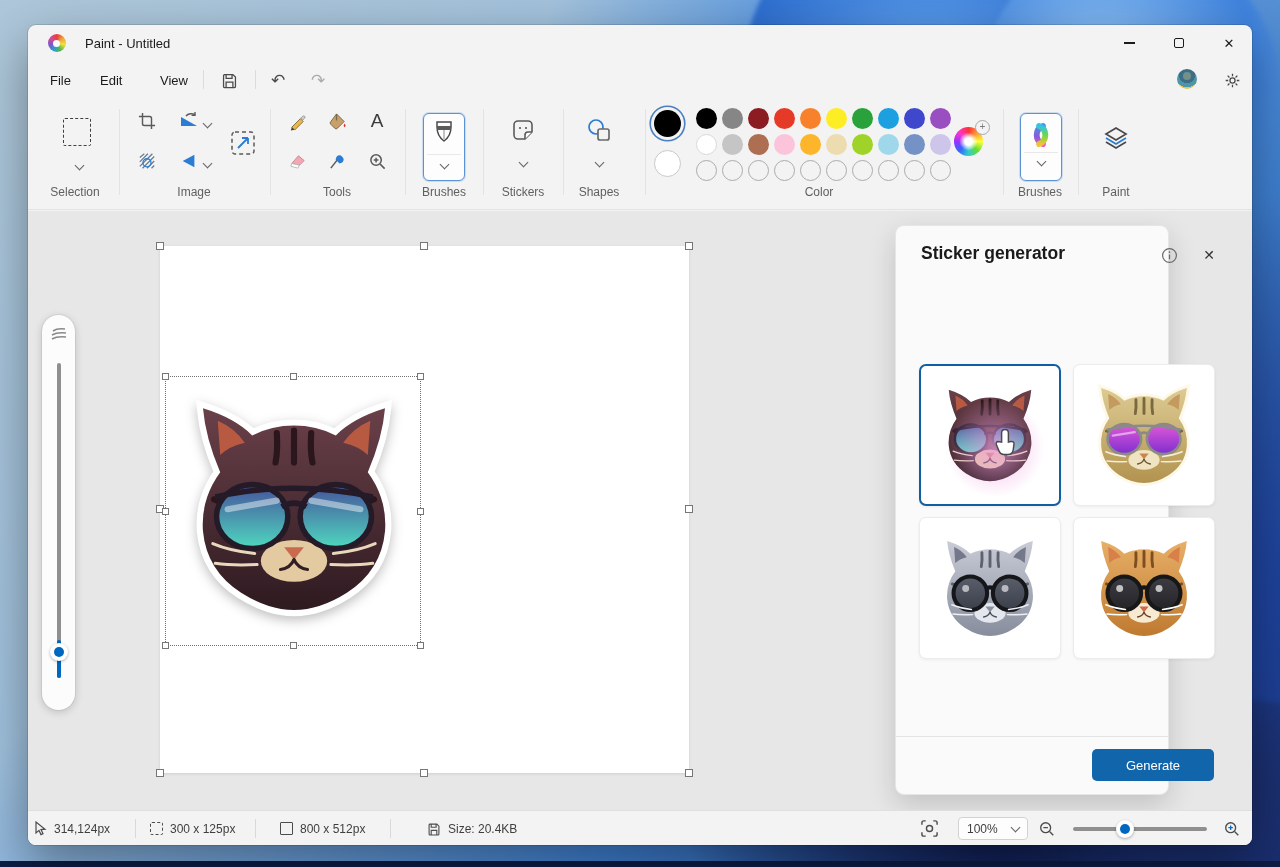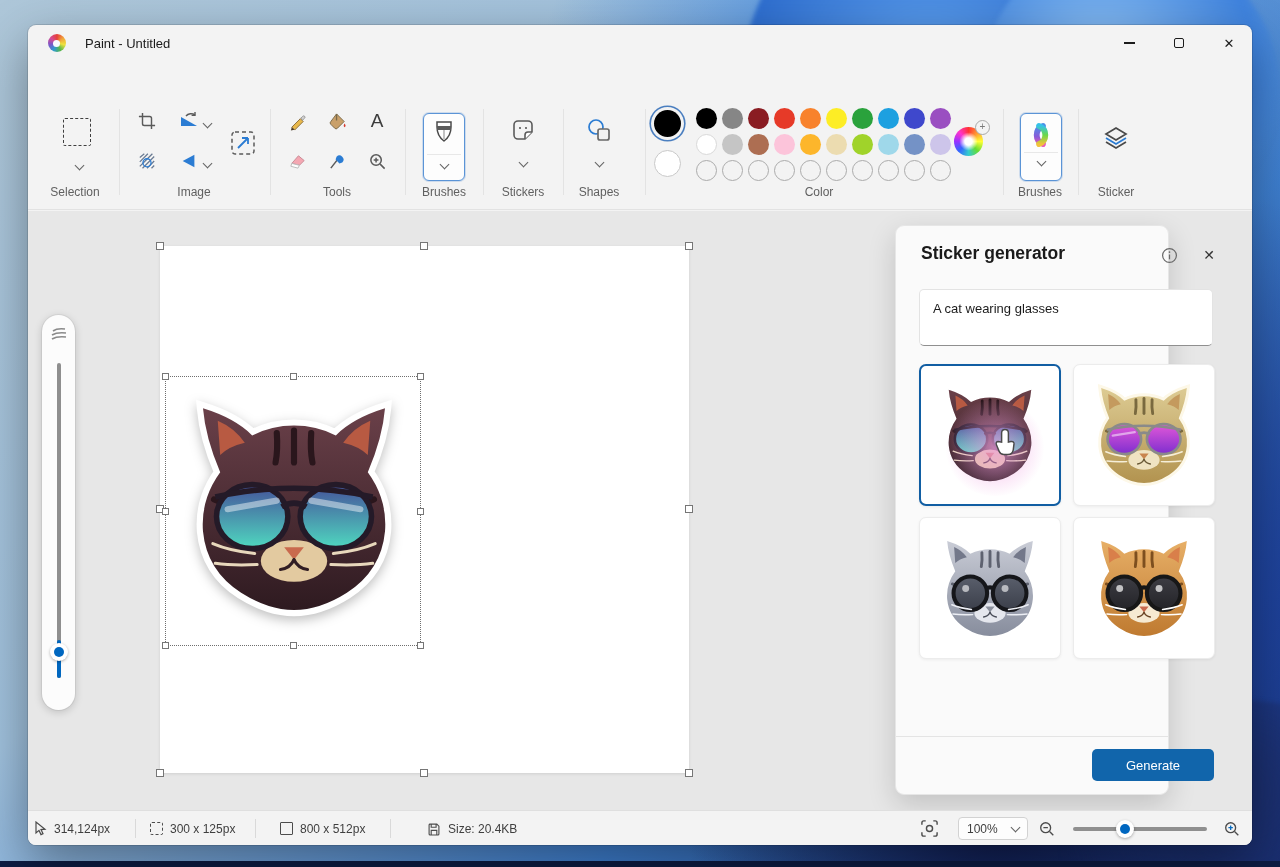--- a/index.html
+++ b/index.html
@@ -221,20 +221,45 @@
         <div class="glyph-min"></div>
       </div>
     <div class="winbtn max">
         <div class="glyph-max"></div>
       </div>
     <div class="winbtn close">
         <span class="glyph-close">✕</span>
       </div>
   </div>
 
+  <div class="menubar">
+    <div class="menu-item" style="left:12px">File</div>
+    <div class="menu-item" style="left:62px">Edit</div>
+    <div class="menu-item" style="left:122px">View</div>
+    <div class="mb-sep" style="left:175px"></div>
+    <div class="mb-icon" style="left:188px">
+      <svg width="17" height="17" viewBox="0 0 20 20">
+          <path d="M4 3 h10 l3 3 v11 a1.5 1.5 0 0 1 -1.5 1.5 h-11 A1.5 1.5 0 0 1 3 17 V4.5 A1.5 1.5 0 0 1 4 3 Z M6 3.5 v4 h7 v-4 M6 18 v-6 h8 v6" fill="none" stroke="#4a4a4a" stroke-width="1.5"></path>
+        </svg>
+    </div>
+    <div class="mb-sep" style="left:227px"></div>
+    <div class="mb-icon" style="left:237px">
+        <span class="arrow-glyph">↶</span>
+      </div>
+    <div class="mb-icon" style="left:277px">
+        <span class="arrow-glyph disabled">↷</span>
+      </div>
+    <div class="avatar"></div>
+    <div class="gear">
+      <svg width="17" height="17" viewBox="0 0 20 20" fill="none" stroke="#4a4a4a" stroke-width="1.5">
+        <circle cx="10" cy="10" r="3"></circle>
+          <path d="M10 2v3M10 15v3M2 10h3M15 10h3M4.3 4.3l2.1 2.1M13.6 13.6l2.1 2.1M15.7 4.3l-2.1 2.1M6.4 13.6l-2.1 2.1"></path>
+      </svg>
+    </div>
+  </div>
 
   <div class="ribbon">
 
     <div class="tool24" style="left:34px; top:20px; width:30px; height:30px">
         <div class="sel-rect-icon"></div>
       </div>
     <div class="tool24" style="left:38px; top:55px">
         <span class="chev"></span>
       </div>
     <div class="grp-label" style="left:47px">Selection</div>
@@ -419,21 +444,21 @@
     <div class="grp-label" style="left:1012px">Brushes</div>
     <div class="rb-sep" style="left:1050px"></div>
 
     <div class="tool24" style="left:1073px; top:26px; width:30px; height:30px">
       <svg width="28" height="28" viewBox="0 0 28 28" fill="none" stroke-width="1.7">
           <path d="M14 4 L24 10 L14 16 L4 10 Z" stroke="#4a4a4a"></path>
           <path d="M4 14 L14 20 L24 14" stroke="#2b7cd3"></path>
           <path d="M4 18 L14 24 L24 18" stroke="#4a4a4a"></path>
         </svg>
     </div>
-    <div class="grp-label" style="left:1088px">Sticker</div>
+    <div class="grp-label" style="left:1088px">Paint</div>
   </div>
 
   <div class="workspace">
 
     <div class="canvas"></div>
     <div class="handle" style="left:128px; top:31px"></div>
     <div class="handle" style="left:392px; top:31px"></div>
     <div class="handle" style="left:657px; top:31px"></div>
     <div class="handle" style="left:128px; top:294px"></div>
     <div class="handle" style="left:657px; top:294px"></div>
@@ -476,21 +501,20 @@
       <div class="panel-title">Sticker generator</div>
       <div class="p-info">
         <svg width="17" height="17" viewBox="0 0 18 18" fill="none" stroke="#6a6a6a" stroke-width="1.3">
             <circle cx="9" cy="9" r="7.3"></circle>
             <path d="M9 8 v5"></path>
             <circle cx="9" cy="5.4" r=".9" fill="#6a6a6a" stroke="none"></circle>
           </svg>
       </div>
       <div class="p-close">✕</div>
 
-      <textarea class="p-input" style="">A cat wearing glasses</textarea>
 
       <div class="thumb sel" style="left:23px; top:138px">
         <div class="glow"></div>
         <svg viewBox="0 0 200 190" width="112" height="106">
           <use href="#catHead" fill="url(#furMain)" stroke="#ffffff" stroke-width="10" paint-order="stroke"></use>
           <use href="#catEars" fill="#b85a42"></use>
           <use href="#catStripes" stroke="#2a161c"></use>
           <use href="#catMuzzle" fill="#e3caa0"></use>
           <use href="#aviatorGlasses" fill="url(#lensMain)" stroke="#241a28"></use>
           <use href="#catNose" fill="#c96a4e"></use>

